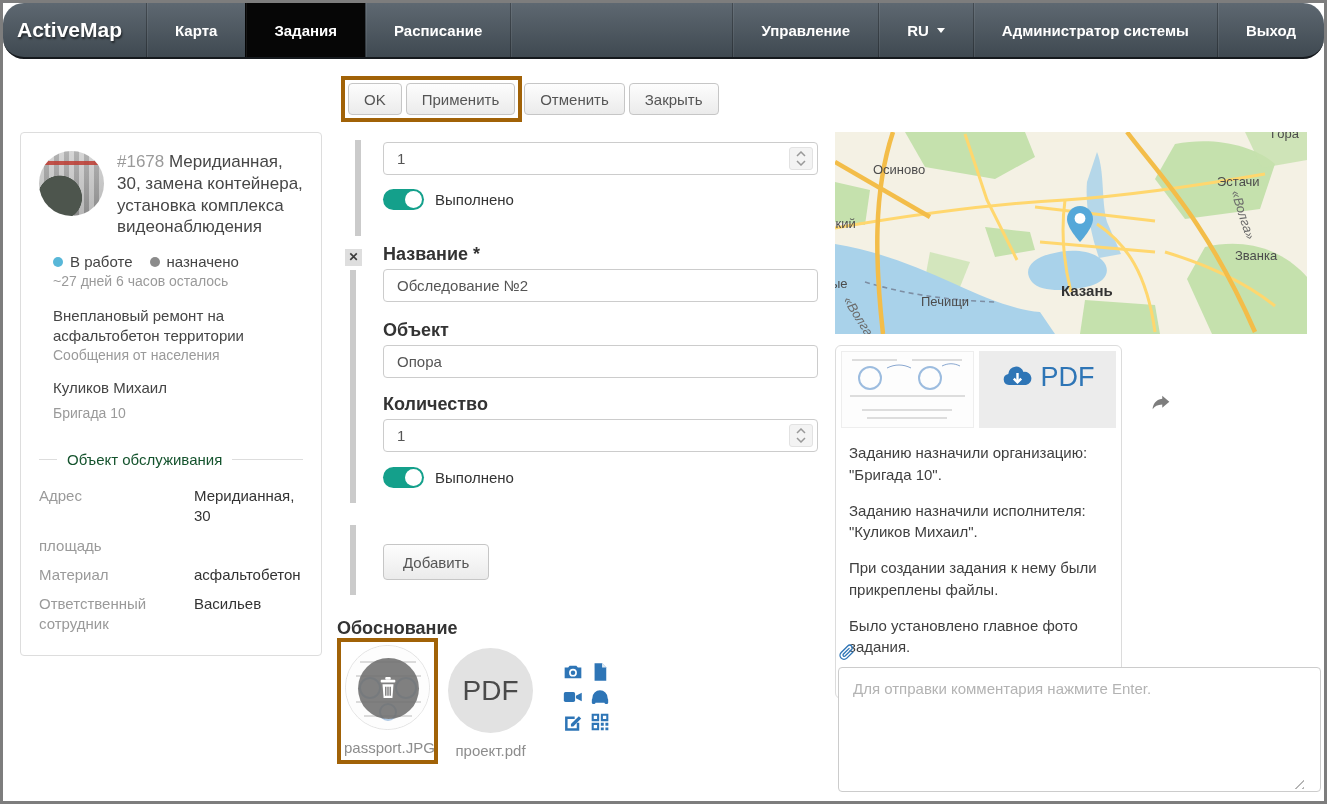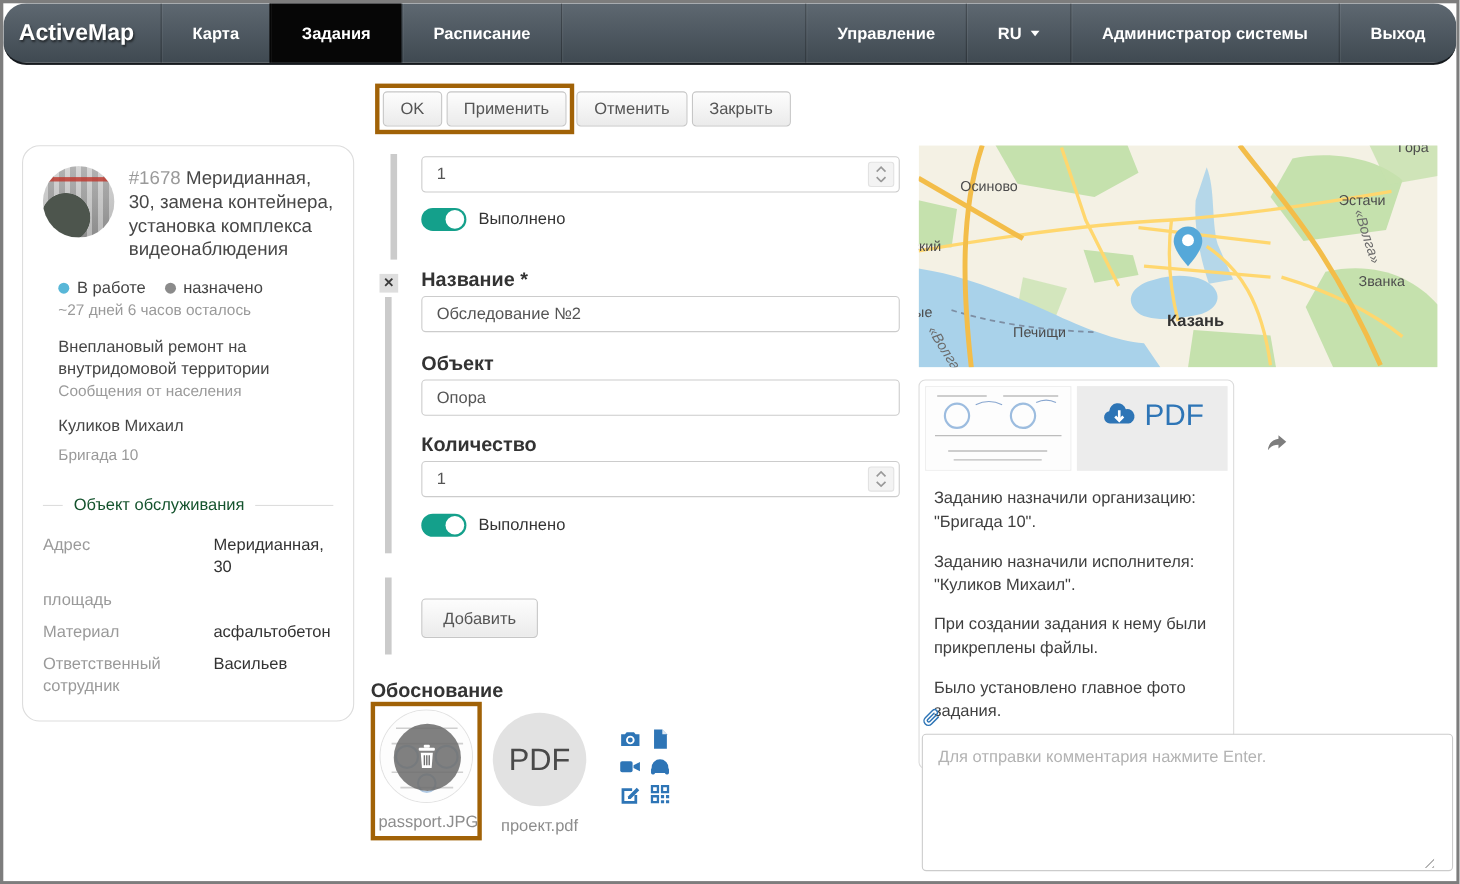--- a/index.html
+++ b/index.html
@@ -17,21 +17,21 @@
 
   
   .toolbar { position:absolute; left:338px; top:73px; display:flex; align-items:center; }
   .annotation { border:4px solid #a16207; }
   .annotation-pad { padding:3px; display:flex; gap:4px; }
   .btn { height:32px; padding:0 15px; background:linear-gradient(#fdfdfd,#ebebeb); border:1px solid #c6c6c6; border-radius:4px;
          color:#555; font-size:15px; font-family:inherit; cursor:pointer; white-space:nowrap; }
   .toolbar .after-box { margin-left:2px; display:flex; gap:4px; }
 
   
-  .task-card { position:absolute; left:17px; top:129px; width:302px; min-height:457px; background:#fff; border:1px solid #ddd; border-radius:16px; padding:18px 18px 20px; }
+  .task-card { position:absolute; left:17px; top:129px; width:302px; min-height:457px; background:#fff; border:1px solid #ddd; border-radius:4px; padding:18px 18px 20px; }
   .card-head { display:flex; }
   .avatar { flex:0 0 65px; width:65px; height:65px; border-radius:50%; overflow:hidden;
             background:
               linear-gradient(rgba(190,60,50,.85), rgba(190,60,50,.85)) 0 10px/100% 4px no-repeat,
               radial-gradient(circle at 32% 72%, #4d554d 0 34%, transparent 35%),
               repeating-linear-gradient(90deg, rgba(255,255,255,.28) 0 5px, rgba(0,0,0,.10) 5px 10px),
               linear-gradient(#c7c7c7,#9b9b9b); }
   .card-title { margin-left:13px; font-size:17px; line-height:1.28; color:#474747; }
   .card-title .task-id { color:#9a9a9a; }
   .status-row { display:flex; align-items:center; gap:7px; margin:15px 0 3px 14px; font-size:15px; color:#444; }
@@ -141,21 +141,21 @@
         <span>Меридианная, 30, замена контейнера, установка комплекса видеонаблюдения</span>
       </div>
     </div>
     <div class="status-row">
       <span class="dot blue"></span>
       <span>В работе</span>
       <span class="dot gray"></span>
       <span>назначено</span>
     </div>
     <div class="time-left">~27 дней 6 часов осталось</div>
-    <div class="card-type">Внеплановый ремонт на внутридомовой территории</div>
+    <div class="card-type">Внеплановый ремонт на асфальтобетон территории</div>
     <div class="card-type-group">Сообщения от населения</div>
     <div class="card-assignee">Куликов Михаил</div>
     <div class="card-org">Бригада 10</div>
     <div class="divider">
       <span>Объект обслуживания</span>
     </div>
     <div class="fields">
       <div class="f-label">Адрес</div>
       <div class="f-value">Меридианная, 30</div>
       <div class="f-label">площадь</div>

